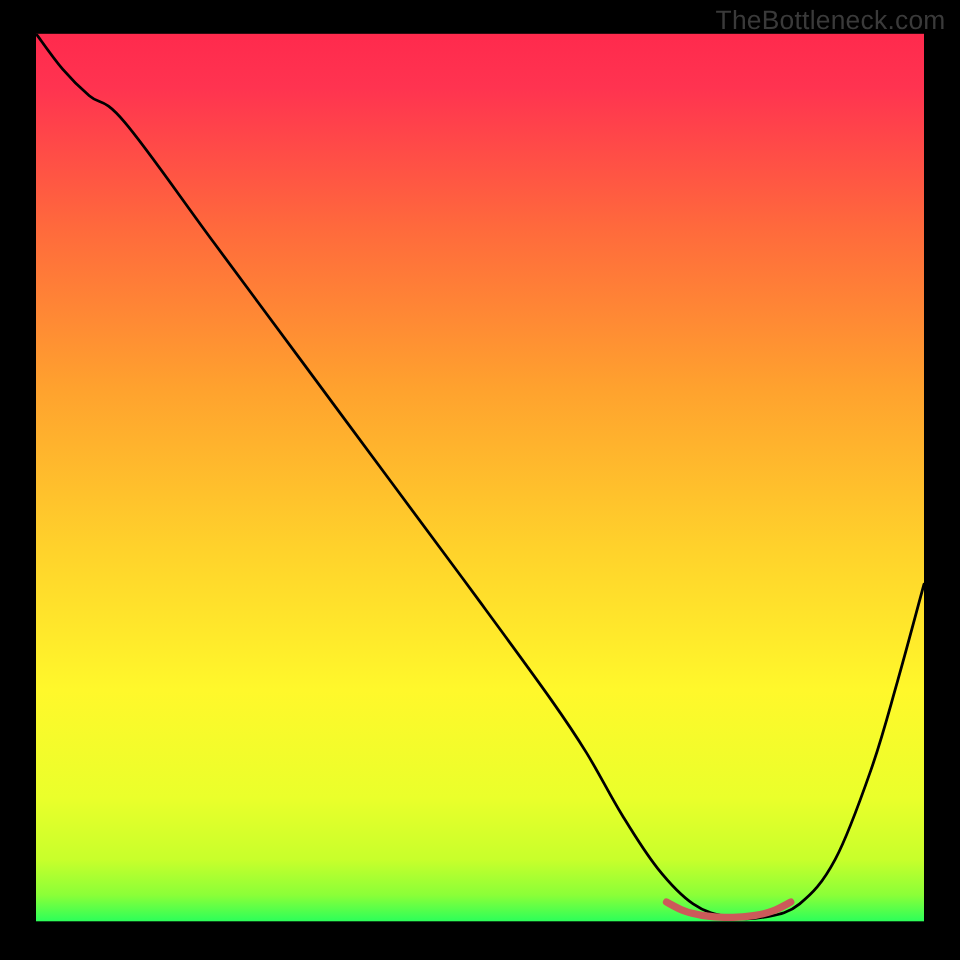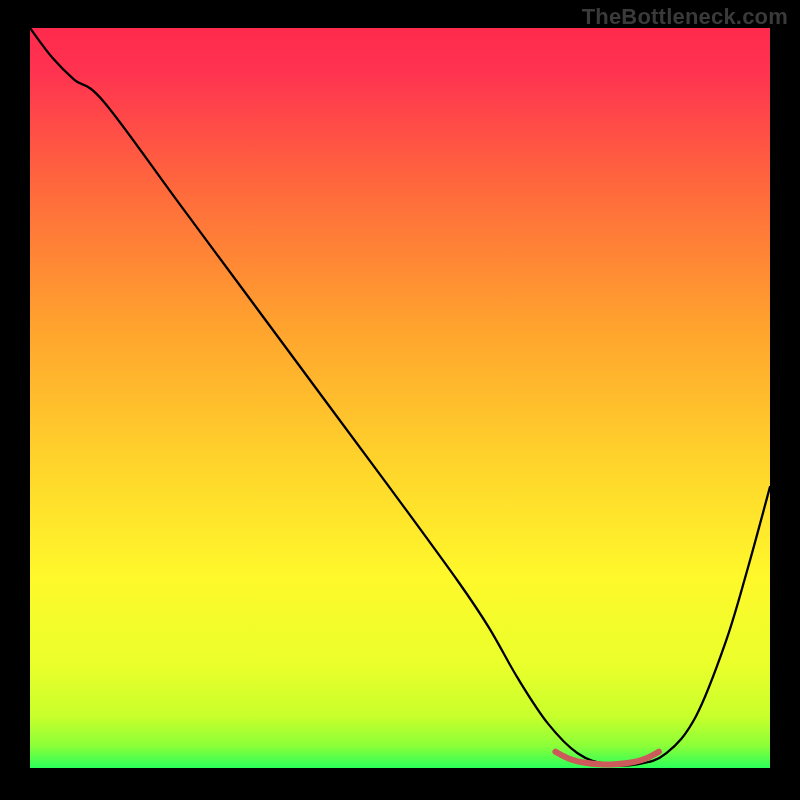--- a/index.html
+++ b/index.html
@@ -18,21 +18,21 @@
     width: 800px;
     height: 800px;
     background: #000000;
   }
   .watermark {
     position: absolute;
     top: 4px;
     right: 12px;
     color: #3a3a3a;
     font-size: 22px;
-    font-weight: 700;
+    font-weight: 400;
     letter-spacing: 0.2px;
     z-index: 10;
   }
   .plot {
     position: absolute;
     top: 28px;
     left: 30px;
     width: 740px;
     height: 740px;
   }

